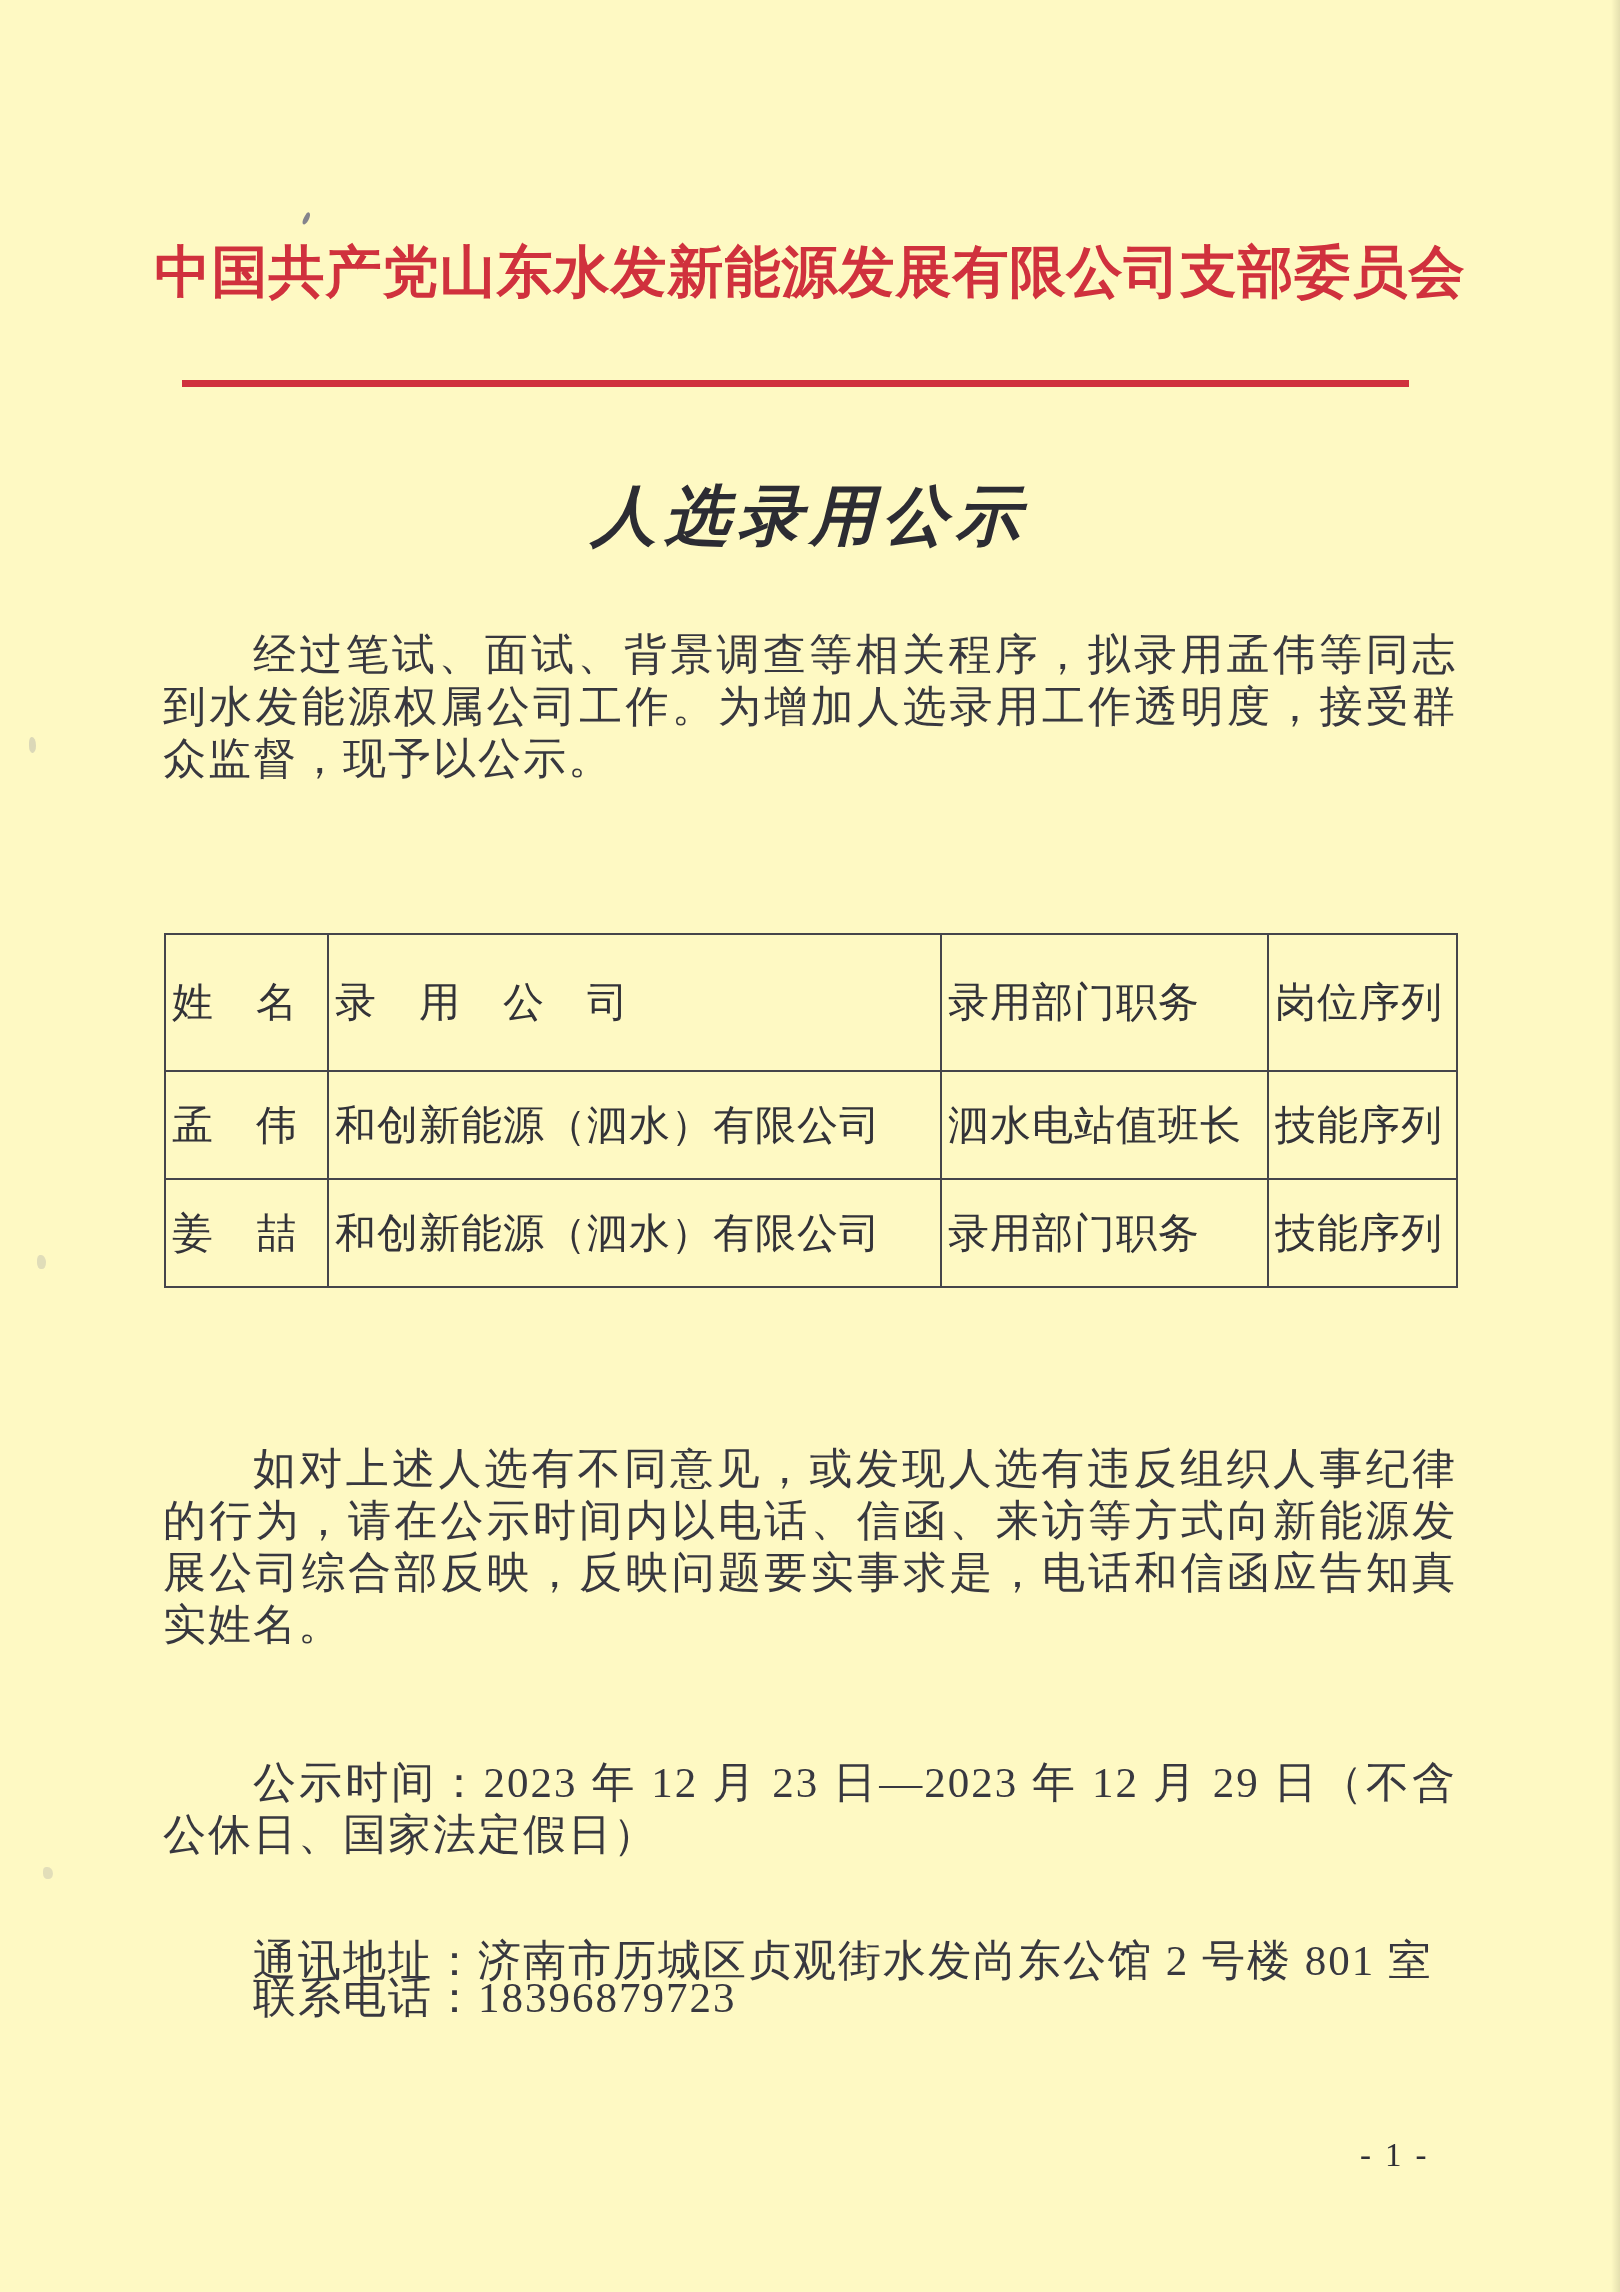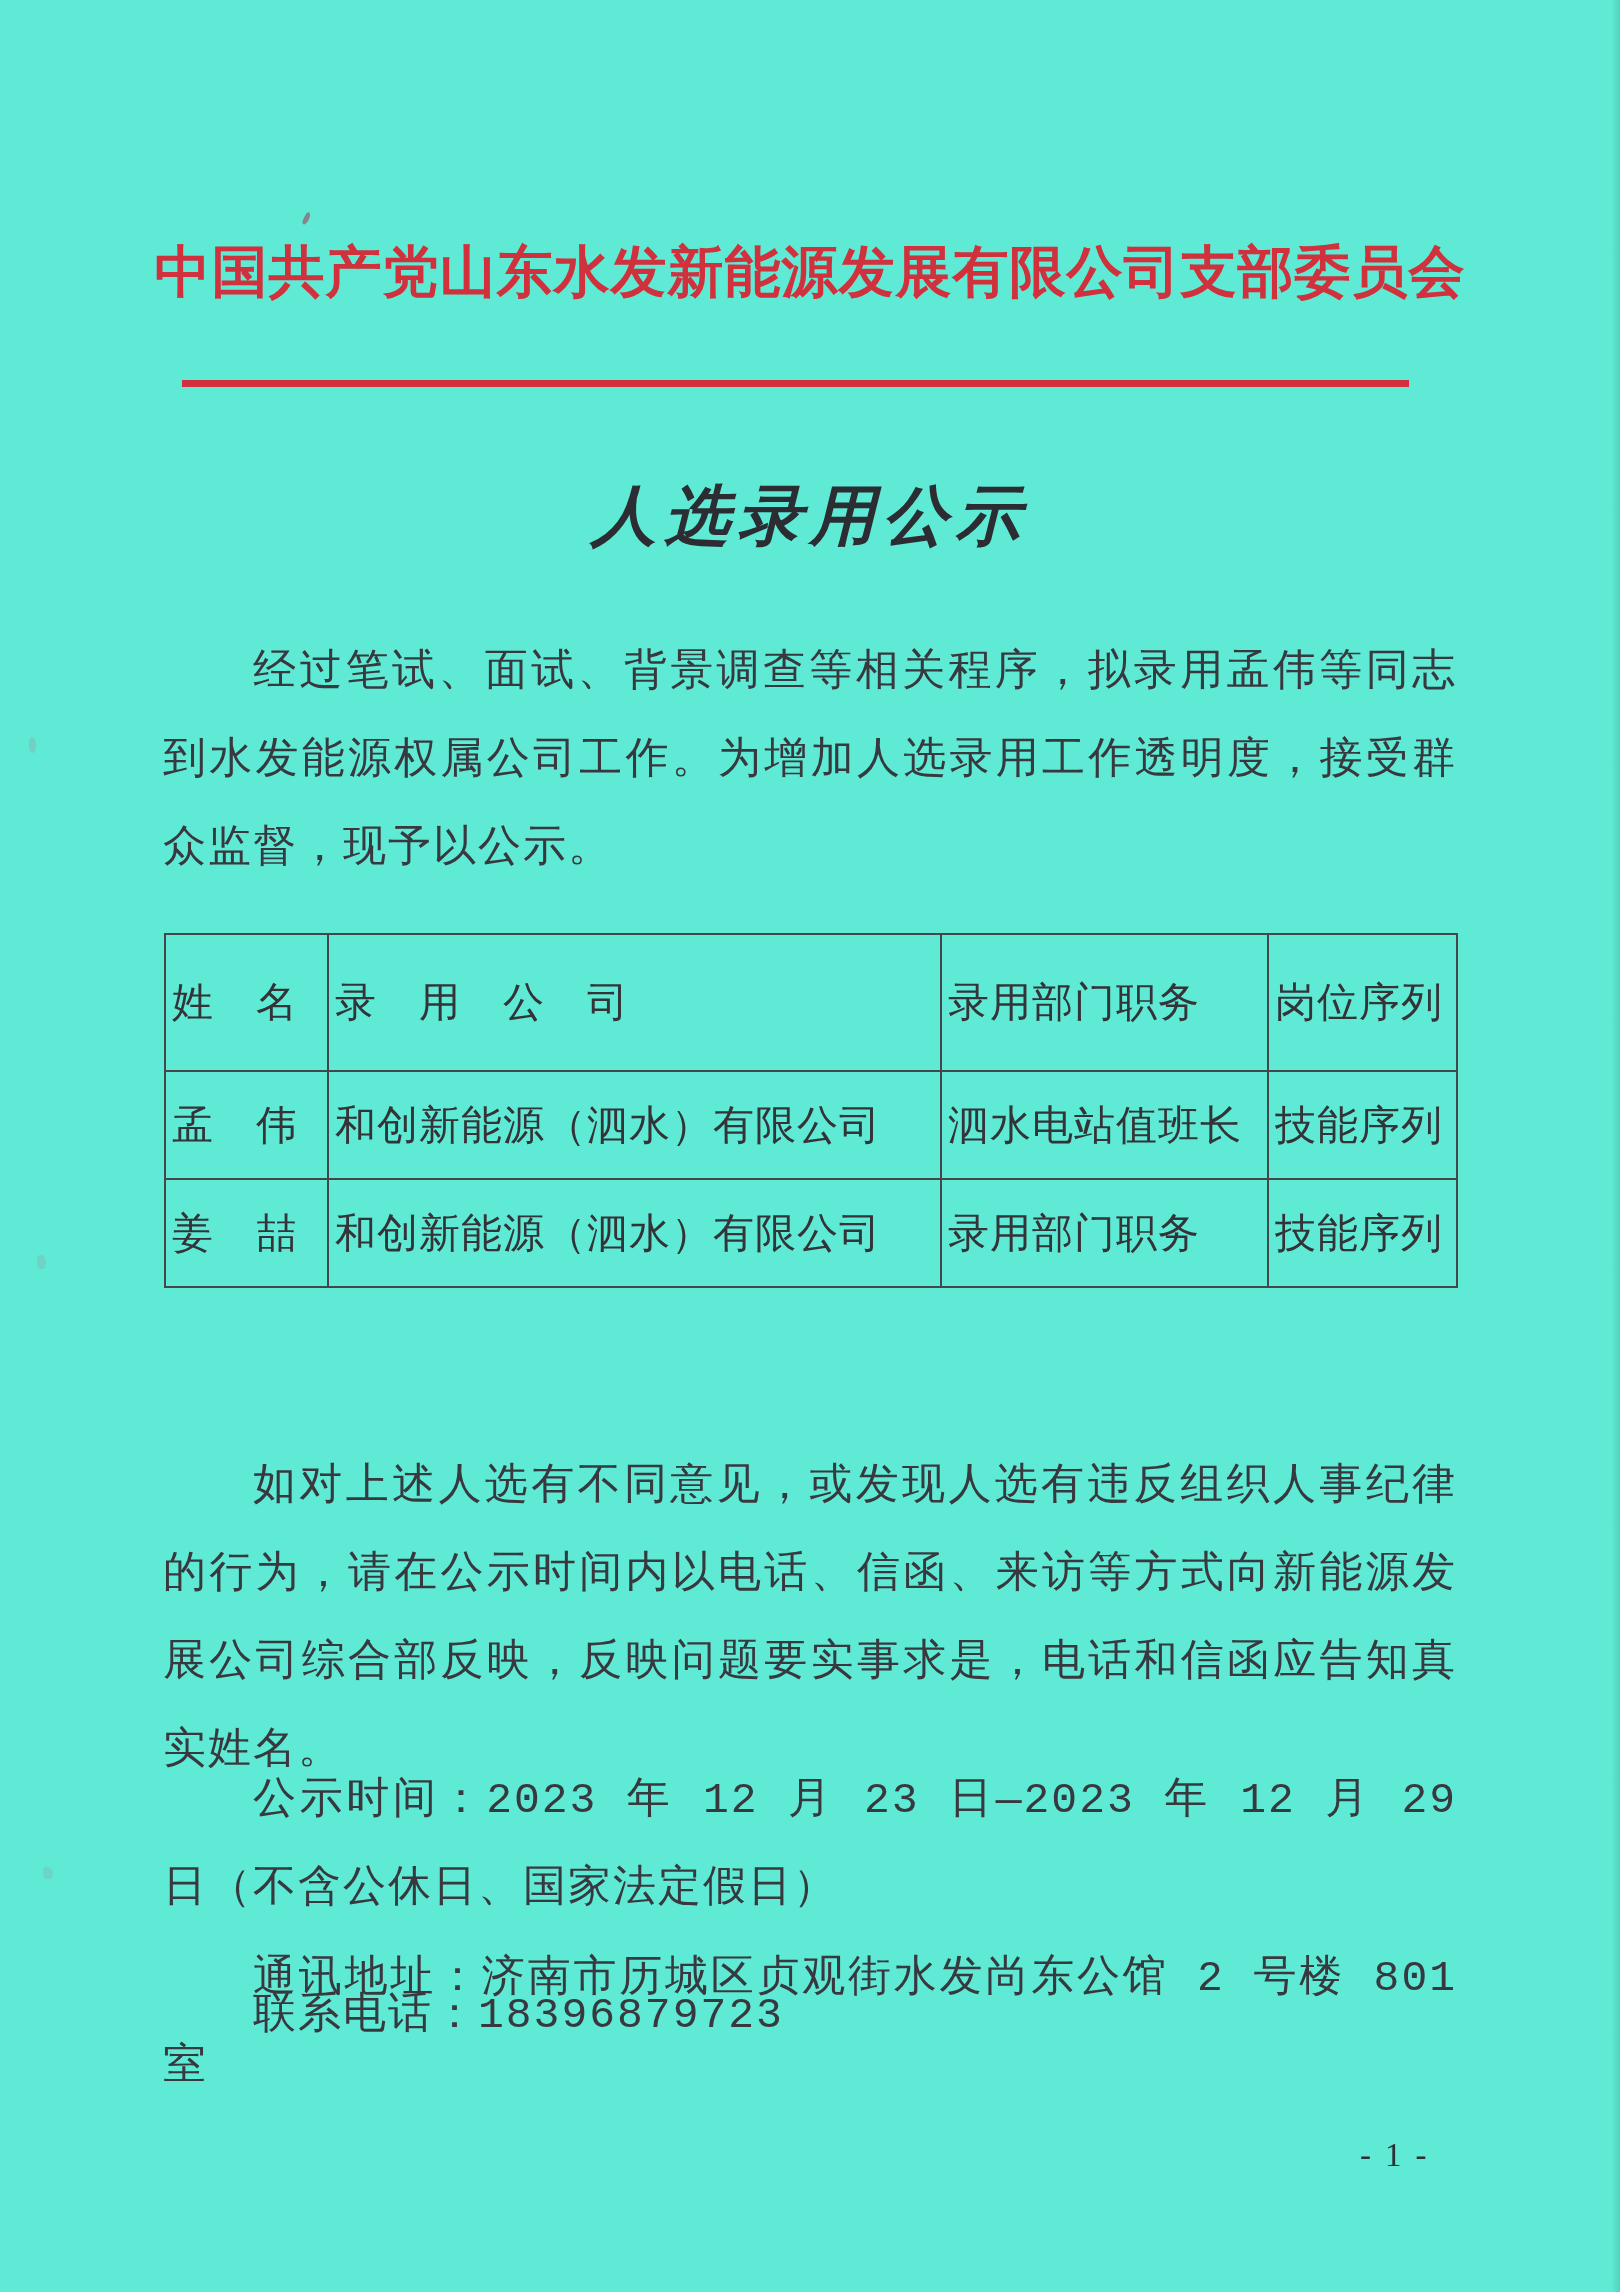--- a/index.html
+++ b/index.html
@@ -4,21 +4,21 @@
 <style>
   :root{
     --red:#d0313d;
     --ink:#38383f;
   }
   html,body{margin:0;padding:0;background:#e9e9e9;}
   .page{
     position:relative;
     width:1620px;height:2293px;
     margin:0 auto;
-    background:#5eead4;
+    background:#fef9c3;
     overflow:hidden;
     font-family:"Liberation Serif","DejaVu Serif",serif;
     color:var(--ink);
   }
   
   .scan-edge{
     position:absolute;top:0;right:0;width:8.8px;height:100%;
     background:linear-gradient(to right,rgba(0,0,0,0),rgba(0,0,0,0.10));
   }
   .speck{position:absolute;background:#9a9aa2;border-radius:40% 60% 50% 50%;}
@@ -39,25 +39,24 @@
   }
   .doc-title{
     position:absolute;top:472px;left:0;width:100%;
     text-align:center;
     font-size:65px;font-weight:bold;letter-spacing:7.8px;
     color:#2c2c33;
     font-style:italic;
   }
   .body-text{
     position:absolute;left:163px;width:1294px;
-    font-size:43px;line-height:88px;letter-spacing:2px;
+    font-size:43px;line-height:52px;letter-spacing:2px;
     text-align:justify;text-justify:inter-ideograph;
     color:var(--ink);
     margin:0;
-    font-family:Liberation Mono, monospace;
   }
   .indent{text-indent:90px;}
   .intro{top:629px;}
   .objection{top:1443px;}
   .period{top:1757px;}
   .address{top:1935px;}
   .phone{top:1972px;}
 
   .hiring-table{
     position:absolute;top:933px;left:164px;width:1292px;

